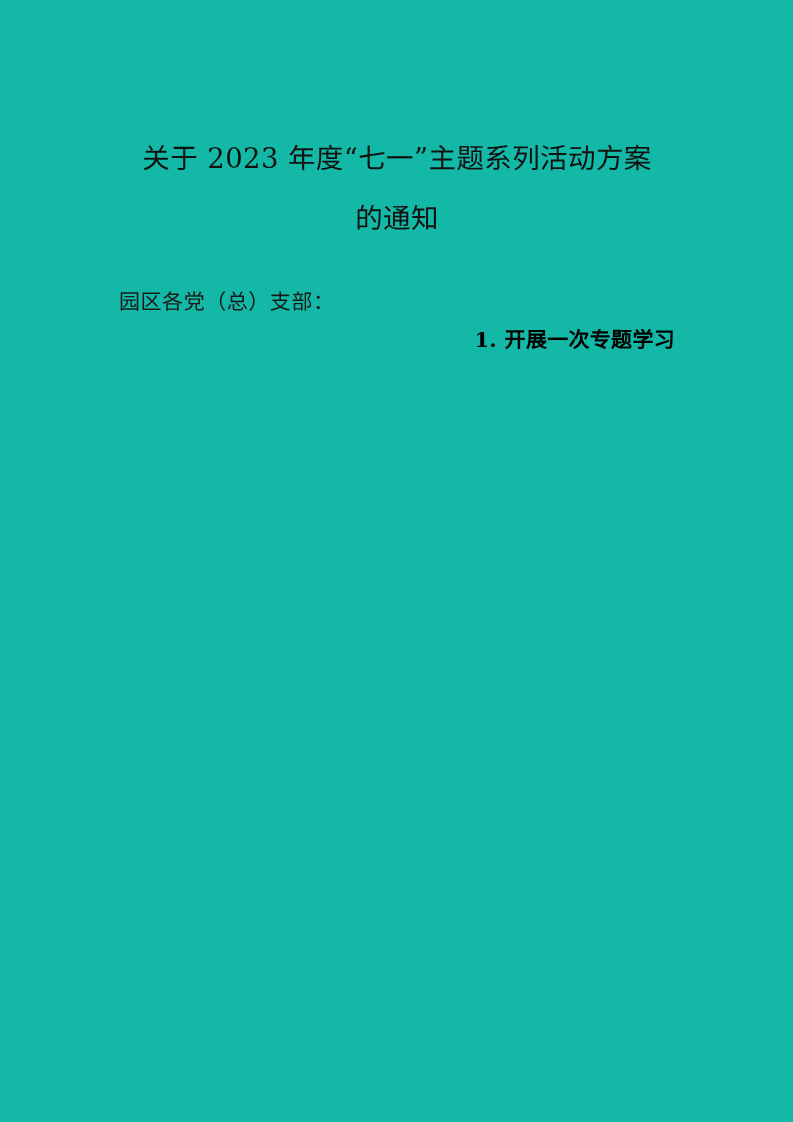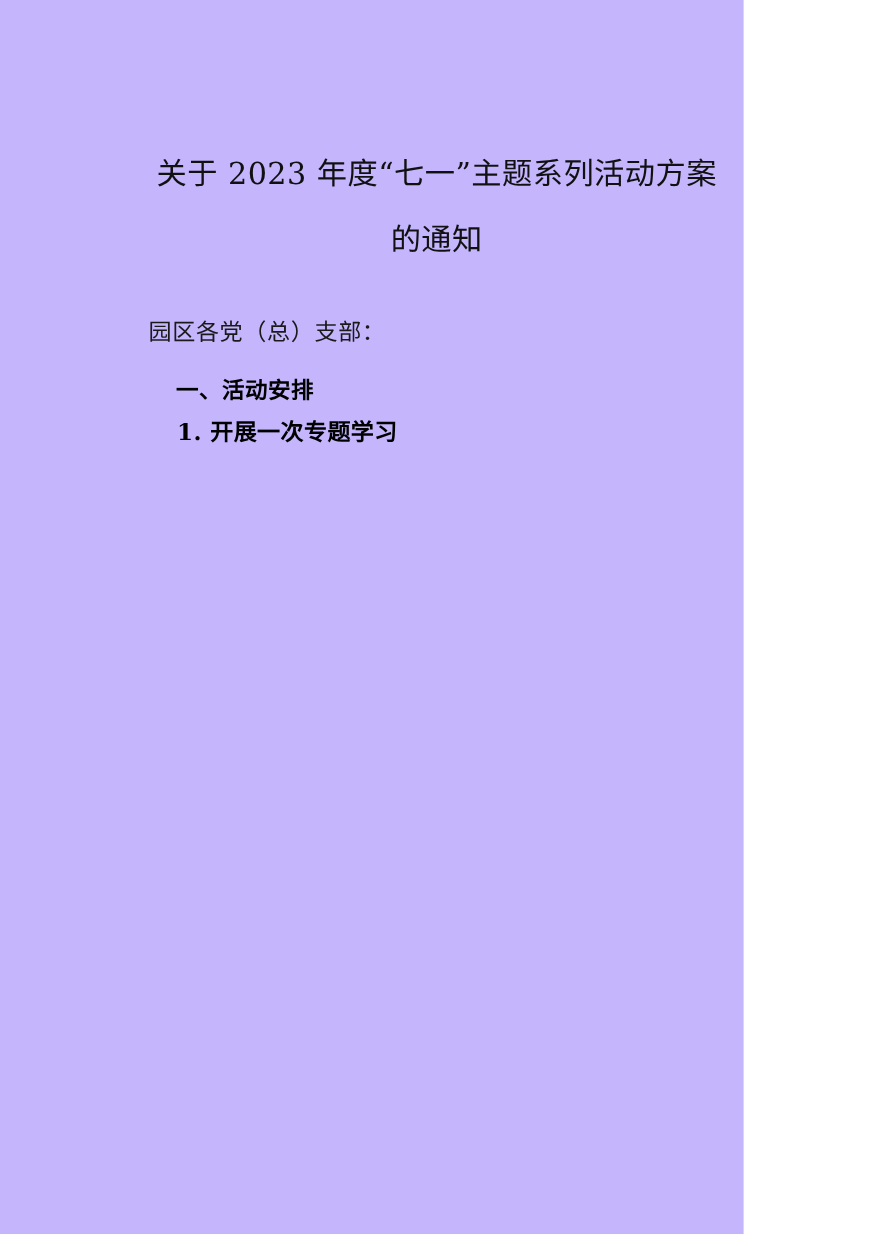--- a/index.html
+++ b/index.html
@@ -4,23 +4,23 @@
 <title>Document</title>
 <style>
   html, body {
     margin: 0;
     padding: 0;
     background: #ffffff;
   }
 
   .page {
     position: relative;
-    width: 676px;
+    width: 793px;
     height: 1122px;
-    background: #c4b5fd;
+    background: #14b8a6;
     overflow: hidden;
     box-sizing: border-box;
     font-family: "DejaVu Serif", "Liberation Serif", serif;
     color: #000000;
     -webkit-font-smoothing: antialiased;
   }
 
   
   .content {
     position: absolute;
@@ -41,21 +41,21 @@
     letter-spacing: 0.4px;
     color: #111111;
   }
 
   
   .body-block {
     margin-top: 36px;
   }
 
   p.para {
-    margin: 16px;
+    margin: 0;
     font-family: "DejaVu Serif", "Liberation Serif", serif;
     font-size: 21px;
     line-height: 37.2px;
     text-align: justify;
     text-align-last: left;
     text-justify: inter-character;
     letter-spacing: 0.55px;
     color: #1a1a1a;
     word-break: break-all;
   }
@@ -82,40 +82,40 @@
 
   h3.head-lvl2 {
     margin: 0;
     font-family: "DejaVu Serif", "Liberation Serif", serif;
     font-size: 21px;
     font-weight: bold;
     line-height: 37.2px;
     text-indent: 2em;
     letter-spacing: 0.3px;
     color: #000000;
+    text-align: right;
   }
 </style>
 </head>
 <body>
 
 <div class="page">
 
   <div class="content">
 
     <h1 class="doc-title">
       <span>关于 2023 年度“七一”主题系列活动方案</span><br>
       <span>的通知</span>
     </h1>
 
     <div class="body-block">
 
       <p class="para noindent">园区各党（总）支部：</p>
 
 
-      <h2 class="head-lvl1">一、活动安排</h2>
 
       <h3 class="head-lvl2">1. 开展一次专题学习</h3>
 
 
 
     </div>
   </div>
 </div>
 
 </body></html>

